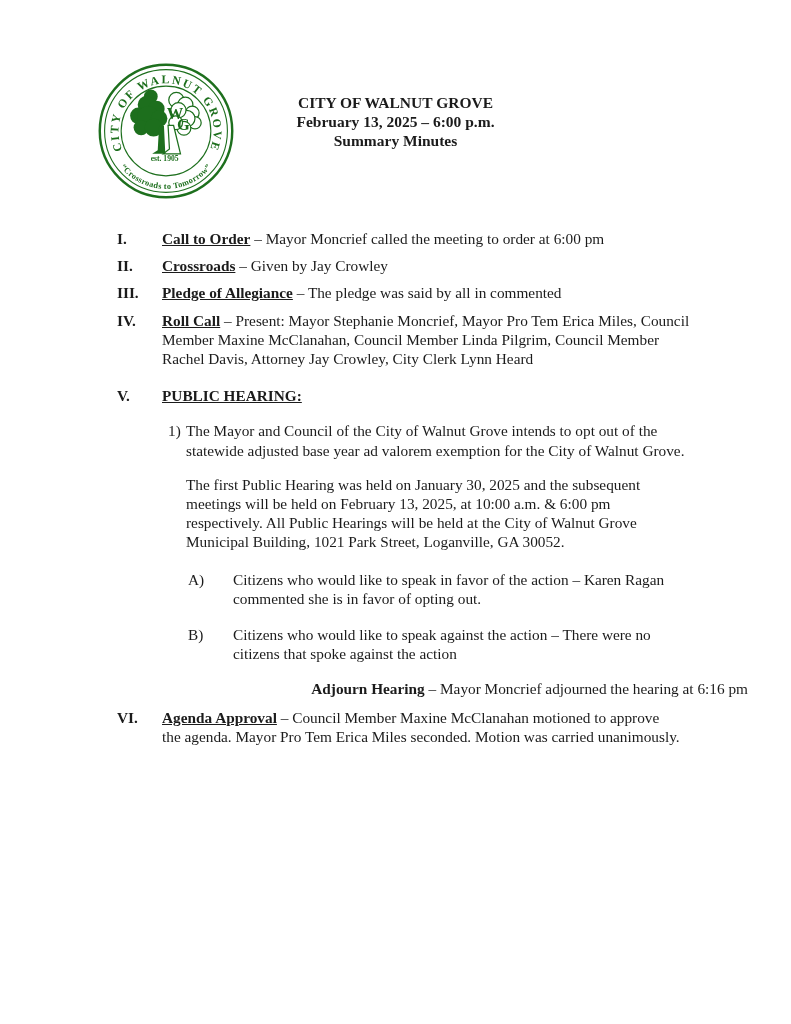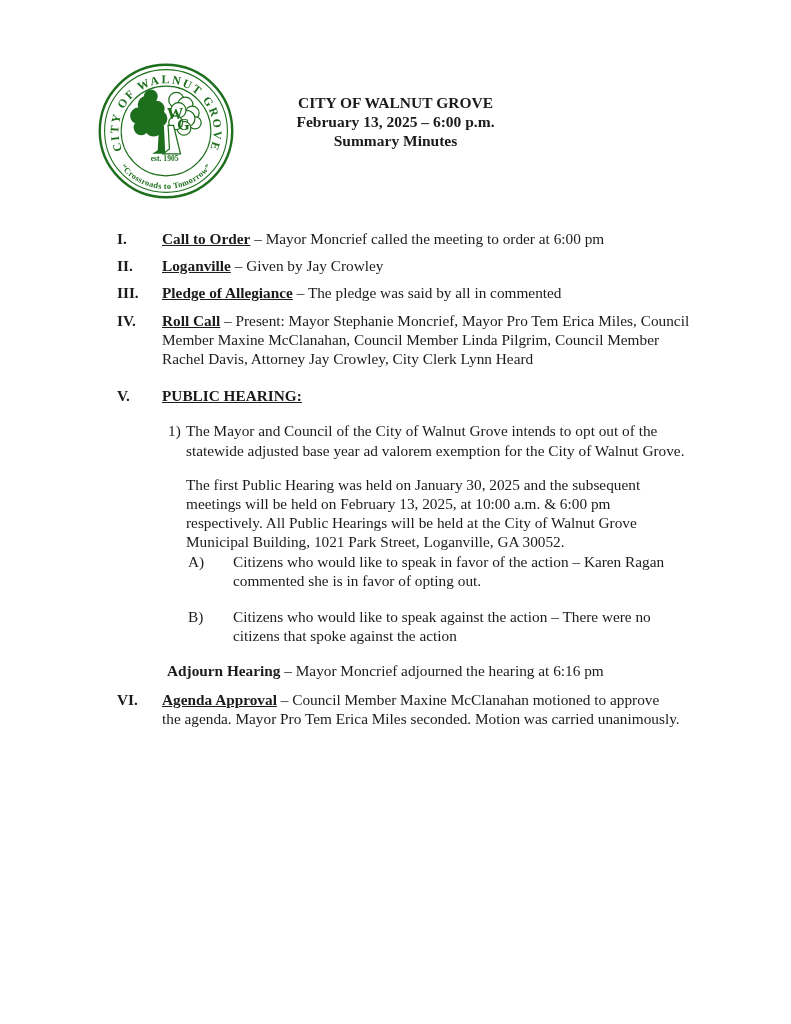--- a/index.html
+++ b/index.html
@@ -50,26 +50,26 @@
   }
   .itext, .ph-para { white-space: pre-line; }
   .roman-item { position: relative; margin-left: 29px; padding-left: 45px; }
   .roman-item .numeral { position: absolute; left: 0; font-weight: bold; }
   .roman-item b { font-weight: bold; text-decoration: underline; }
   .ph-item { position: relative; margin-left: 80px; padding-left: 17px; }
   .ph-item .marker { position: absolute; left: 0; }
   .ph-para { margin: 0 0 0 98px; }
   .letter-item { position: relative; margin-left: 100px; padding-left: 45px; }
   .letter-item .marker { position: absolute; left: 0; }
-  .adjourn { margin-left: 79px; }
+  .adjourn { margin-left: 79px; text-align: right; }
   .rm-heading { font-weight: bold; }
 
   .mb8  { margin-bottom: 8px; }
   .mb9  { margin-bottom: 9px; }
-  .mb13 { margin-bottom: 0; }
+  .mb13 { margin-bottom: 18px; }
   .mb14 { margin-bottom: 18px; }
   .mb15 { margin-bottom: 15px; }
   .mb16 { margin-bottom: 16px; }
   .mb17 { margin-bottom: 17px; }
 </style>
 </head>
 <body>
 
 <div class="page" style="background: rgb(255, 255, 255); color: rgb(27, 27, 27);">
 
@@ -123,21 +123,21 @@
 
   <div class="content">
 
     <div class="roman-item mb8">
       <span class="numeral">I.</span>
       <span class="itext"><b>Call to Order</b><span> – Mayor Moncrief called the meeting to order at 6:00 pm</span></span>
     </div>
 
     <div class="roman-item mb8">
       <span class="numeral">II.</span>
-      <span class="itext"><b>Loganville</b><span> – Given by Jay Crowley</span></span>
+      <span class="itext"><b>Crossroads</b><span> – Given by Jay Crowley</span></span>
     </div>
 
     <div class="roman-item mb8">
       <span class="numeral">III.</span>
       <span class="itext"><b>Pledge of Allegiance</b><span> – The pledge was said by all in commented</span></span>
     </div>
 
     <div class="roman-item mb14">
       <span class="numeral">IV.</span>
       <span class="itext"><b>Roll Call</b><span> – Present: Mayor Stephanie Moncrief, Mayor Pro Tem Erica Miles, Council

